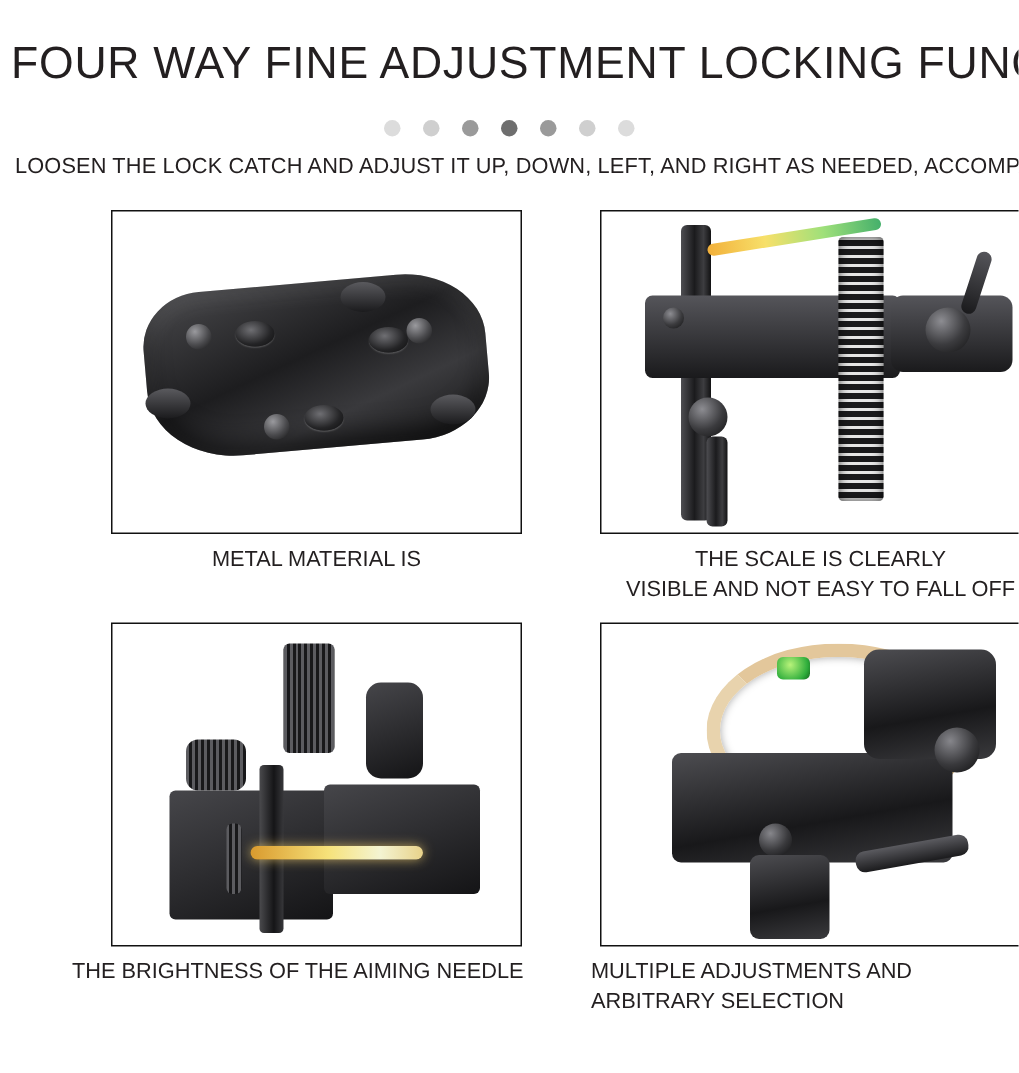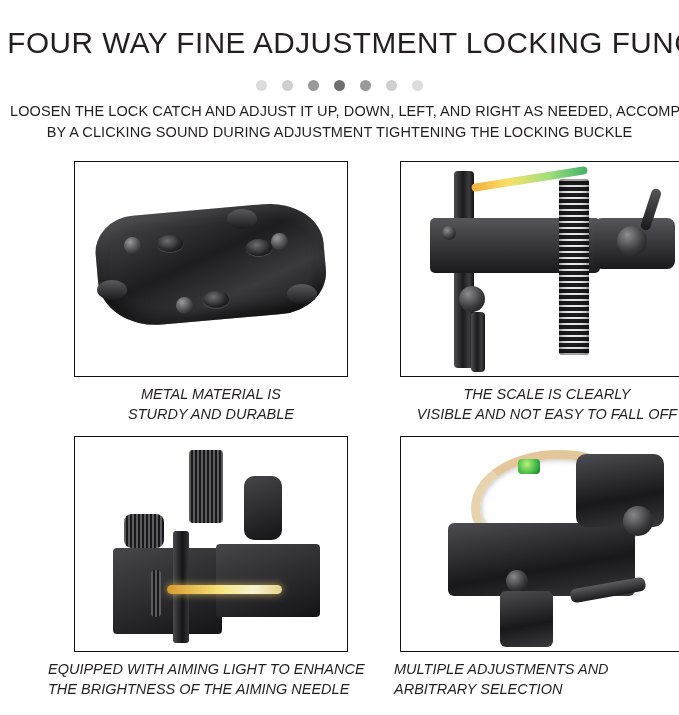--- a/index.html
+++ b/index.html
@@ -66,21 +66,21 @@
   
   .grid {
     margin-top: 18px;
     display: grid;
     grid-template-columns: 1fr 1fr;
     column-gap: 52px;
     row-gap: 4px;
     padding: 0 74px;
     box-sizing: border-box;
   }
-  .cell { width: 100%; font-style: italic; }
+  .cell { width: 100%; }
   .photo {
     width: 100%;
     height: 216px;
     border: 1px solid #111;
     background: #ffffff;
     position: relative;
     overflow: hidden;
     box-sizing: border-box;
   }
   .caption {
@@ -241,21 +241,20 @@
     <span class="dot" style="background:#cfcfcf"></span>
     <span class="dot" style="background:#9a9a9a"></span>
     <span class="dot" style="background:#6e6e6e"></span>
     <span class="dot" style="background:#9a9a9a"></span>
     <span class="dot" style="background:#cfcfcf"></span>
     <span class="dot" style="background:#dcdcdc"></span>
   </div>
 
   <div class="intro">
     <div>LOOSEN THE LOCK CATCH AND ADJUST IT UP, DOWN, LEFT, AND RIGHT AS NEEDED, ACCOMPANIED</div>
-    <div>BY A CLICKING SOUND DURING ADJUSTMENT TIGHTENING THE LOCKING BUCKLE</div>
   </div>
 
   <div class="grid">
 
     <div class="cell top left">
       <div class="photo p1">
         <div class="art">
           <div class="body"></div>
           <div class="hole" style="left:30%; top:34%;"></div>
           <div class="hole" style="left:47%; top:60%;"></div>
@@ -263,21 +262,20 @@
           <div class="screw" style="left:18%; top:35%;"></div>
           <div class="screw" style="left:72%; top:33%;"></div>
           <div class="screw" style="left:37%; top:63%;"></div>
           <div class="bump" style="left:8%; top:55%;"></div>
           <div class="bump" style="left:78%; top:57%;"></div>
           <div class="bump" style="left:56%; top:22%;"></div>
         </div>
       </div>
       <div class="caption">
         <div>METAL MATERIAL IS</div>
-        <div>STURDY AND DURABLE</div>
       </div>
     </div>
 
     <div class="cell top right">
       <div class="photo p2">
         <div class="art">
           <div class="post" style="left:18%; top:4%; width:20px; height:92%;"></div>
           <div class="bracket" style="left:10%; top:26%; width:58%; height:26%;"></div>
           <div class="scalebar"></div>
           <div class="bracket" style="left:66%; top:26%; width:28%; height:24%; border-radius:8px;"></div>
@@ -302,21 +300,20 @@
           <div class="knurl" style="left:18%; top:36%; width:40px; height:16%; border-radius:8px;"></div>
           <div class="block" style="left:14%; top:52%; width:40%; height:40%;"></div>
           <div class="block" style="left:52%; top:50%; width:38%; height:34%;"></div>
           <div class="shaft" style="left:36%; top:44%; width:16px; height:52%;"></div>
           <div class="glow" style="left:34%; top:69%; width:42%;"></div>
           <div class="knurl" style="left:28%; top:62%; width:10px; height:22%;"></div>
           <div class="block" style="left:62%; top:18%; width:14%; height:30%; border-radius:10px;"></div>
         </div>
       </div>
       <div class="caption">
-        <div>EQUIPPED WITH AIMING LIGHT TO ENHANCE</div>
         <div>THE BRIGHTNESS OF THE AIMING NEEDLE</div>
       </div>
     </div>
 
     <div class="cell bottom right">
       <div class="photo p4">
         <div class="art">
           <div class="ring" style="left:24%; top:6%; width:54%; height:46%;"></div>
           <div class="bodyblock" style="left:16%; top:40%; width:64%; height:34%;"></div>
           <div class="bodyblock" style="left:60%; top:8%; width:30%; height:34%; border-radius:10px;"></div>

